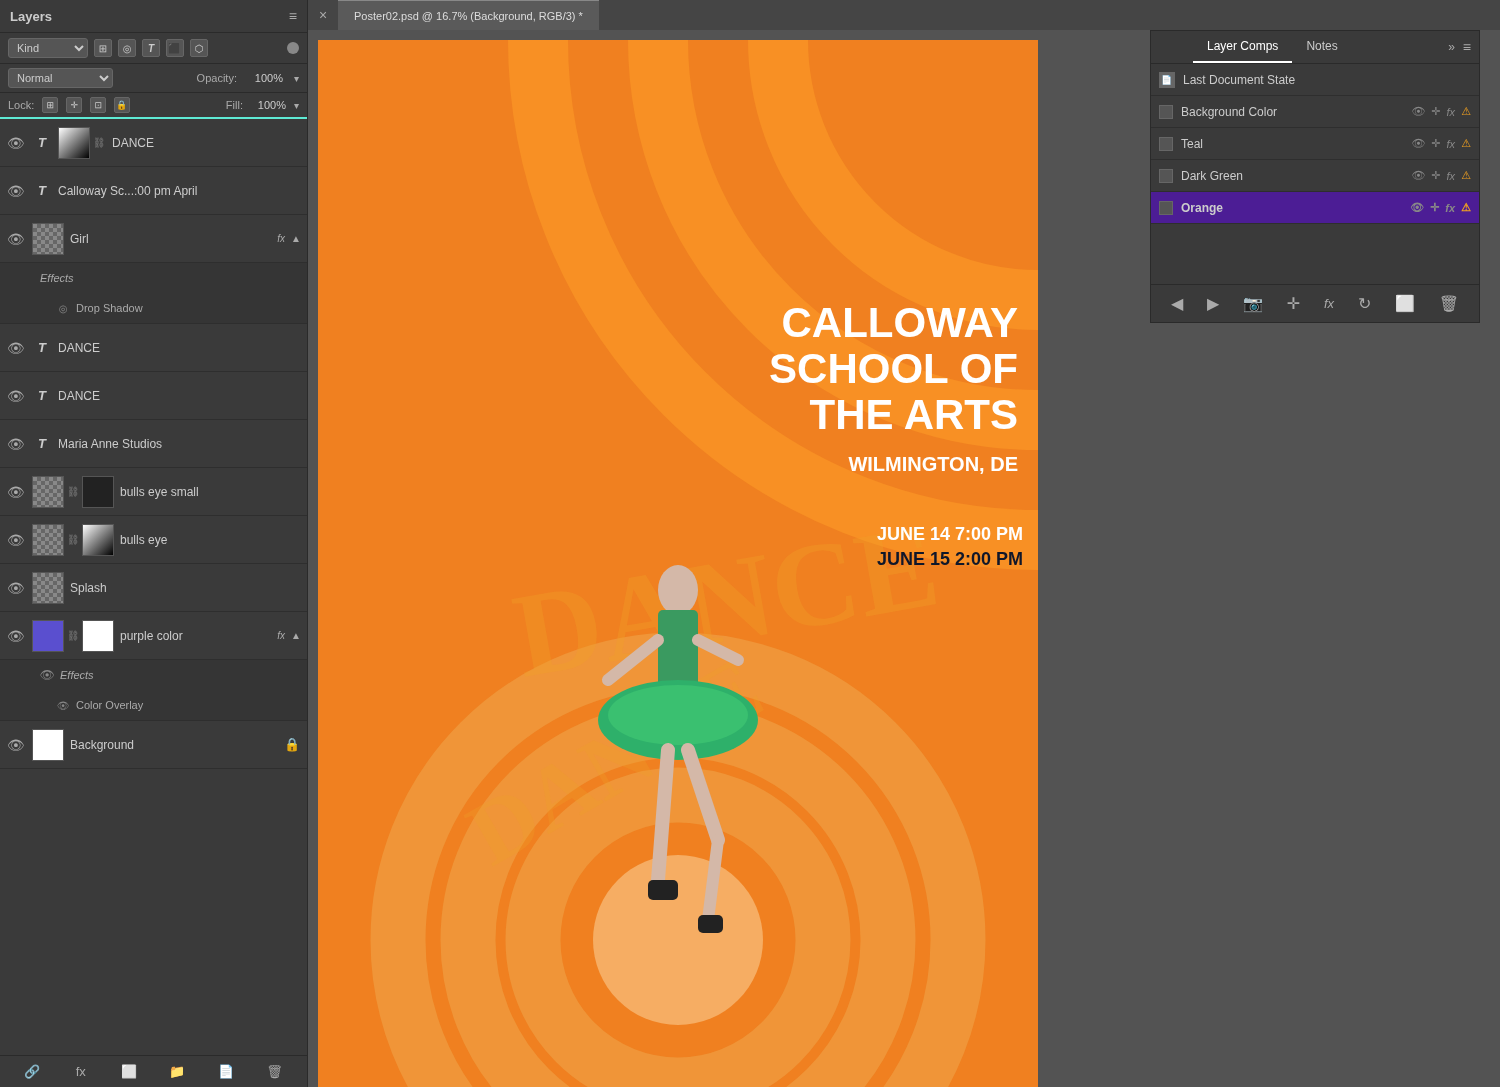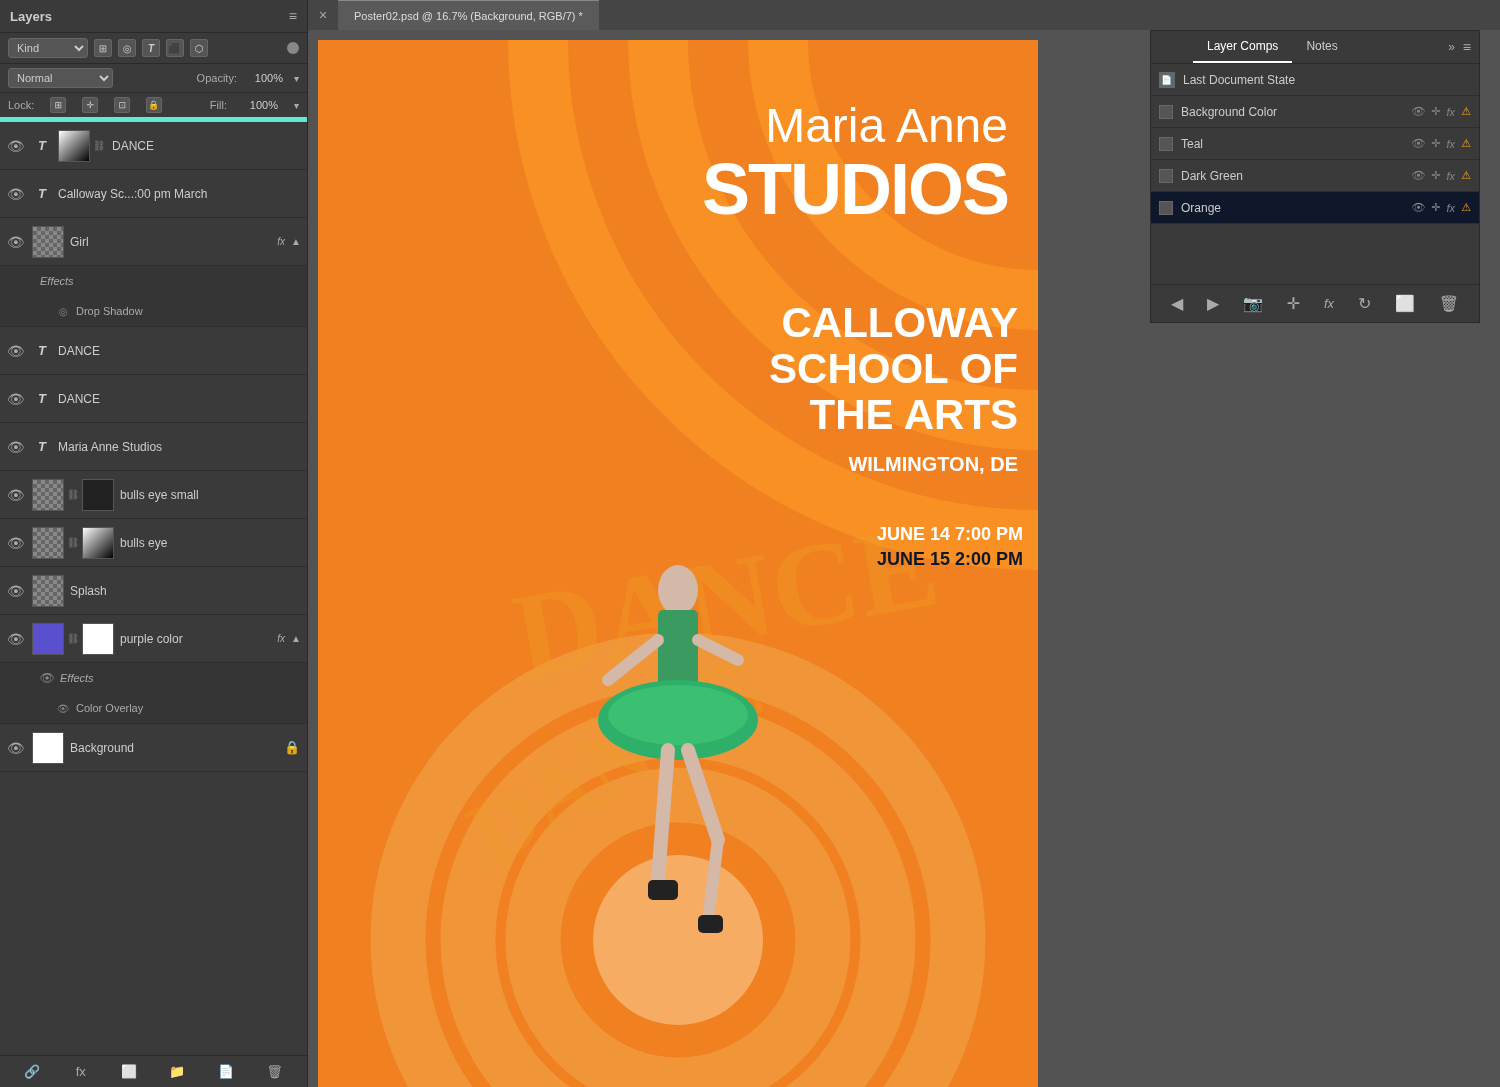--- a/index.html
+++ b/index.html
@@ -147,22 +147,22 @@
     .opacity-arrow {
       color: #aaa;
       font-size: 10px;
     }
 
     
     .lock-bar {
       display: flex;
       align-items: center;
       padding: 4px 8px;
-      gap: 16px;
-      border-bottom: 5px solid #5eead4;
+      gap: 8px;
+      border-bottom: 2px solid #5eead4;
     }
     .lock-label {
       color: #aaa;
       font-size: 11px;
     }
     .lock-icon {
       width: 16px;
       height: 16px;
       border: 1px solid #666;
       background: #555;
@@ -395,21 +395,21 @@
 
     .lc-row {
       display: flex;
       align-items: center;
       height: 32px;
       padding: 0 8px;
       gap: 8px;
       border-bottom: 1px solid #2e2e2e;
       cursor: pointer;
     }
-    .lc-row.selected { background: #0f172a; }
+    .lc-row.selected { background: #4c1d95; font-weight: bold; }
 
     .lc-checkbox {
       width: 14px;
       height: 14px;
       border: 1px solid #666;
       background: #555;
       flex-shrink: 0;
       display: flex;
       align-items: center;
       justify-content: center;
@@ -509,21 +509,21 @@
             <div class="thumb-gradient-bw"></div>
           </div>
           <div class="layer-chain">⛓</div>
         </div>
         <span class="layer-name">DANCE</span>
       </div>
 
       <div class="layer-item">
         <div class="layer-eye">👁</div>
         <div class="layer-type-icon" style="font-weight:bold;font-style:italic;">T</div>
-        <span class="layer-name">Calloway Sc...:00 pm March</span>
+        <span class="layer-name">Calloway Sc...:00 pm April</span>
       </div>
 
       <div class="layer-item">
         <div class="layer-eye">👁</div>
         <div class="layer-thumb-container">
           <div class="layer-thumb" style="background: repeating-conic-gradient(#666 0% 25%, #888 0% 50%) 0 0 / 8px 8px;"></div>
         </div>
         <span class="layer-name">Girl</span>
         <span class="layer-fx">fx</span>
         <span class="layer-expand">▲</span>
@@ -628,21 +628,21 @@
       <div class="bottom-icon">🗑</div>
     </div>
 
   </div>
 
   <div class="canvas-area">
 
     <div class="tab-bar">
       <span class="tab-close">×</span>
       <div class="tab-label">
-        <span>Poster02.psd @ 16.7% (Background, RGB/7) *</span>
+        <span>Poster02.psd @ 16.7% (Background, RGB/3) *</span>
       </div>
     </div>
 
     <div style="position:relative; width:100%; height:calc(100% - 30px); overflow:hidden; background:#535353;">
 
       <div class="poster">
 
         <div style="position:absolute;inset:0;background:#f08020;"></div>
 
         <svg style="position:absolute;inset:0;width:100%;height:100%;" viewBox="0 0 720 1050" xmlns="http://www.w3.org/2000/svg">
@@ -653,24 +653,20 @@
 
           <circle cx="360" cy="900" r="280" fill="none" stroke="rgba(240,170,80,0.5)" stroke-width="55"></circle>
           <circle cx="360" cy="900" r="210" fill="none" stroke="rgba(240,170,80,0.5)" stroke-width="55"></circle>
           <circle cx="360" cy="900" r="145" fill="none" stroke="rgba(240,170,80,0.5)" stroke-width="55"></circle>
           <circle cx="360" cy="900" r="85" fill="rgba(255,240,200,0.4)" stroke="none"></circle>
 
           <text x="200" y="620" font-family="Georgia,serif" font-size="120" font-weight="bold" fill="rgba(240,160,40,0.35)" transform="rotate(-10, 300, 600)">DANCE</text>
           <text x="150" y="780" font-family="Georgia,serif" font-size="90" font-weight="bold" fill="rgba(240,160,40,0.3)" transform="rotate(-30, 250, 760)">DANCE</text>
         </svg>
 
-        <div style="position:absolute;top:60px;right:30px;text-align:right;">
-          <div style="font-size:48px;font-weight:300;color:#fff;line-height:1.1;">Maria Anne</div>
-          <div style="font-size:72px;font-weight:900;color:#fff;line-height:1;letter-spacing:-2px;">STUDIOS</div>
-        </div>
 
         <div style="position:absolute;top:260px;right:20px;text-align:right;">
           <div style="font-size:42px;font-weight:900;color:#fff;line-height:1.1;">CALLOWAY<br>SCHOOL OF<br>THE ARTS</div>
           <div style="font-size:20px;font-weight:700;color:#fff;margin-top:14px;">WILMINGTON, DE</div>
         </div>
 
         <div style="position:absolute;top:480px;right:15px;">
           <div style="font-size:18px;font-weight:600;color:#fff;line-height:1.6;">JUNE 14  7:00 PM</div>
           <div style="font-size:18px;font-weight:600;color:#0f172a;">JUNE 15  2:00 PM</div>
         </div>

